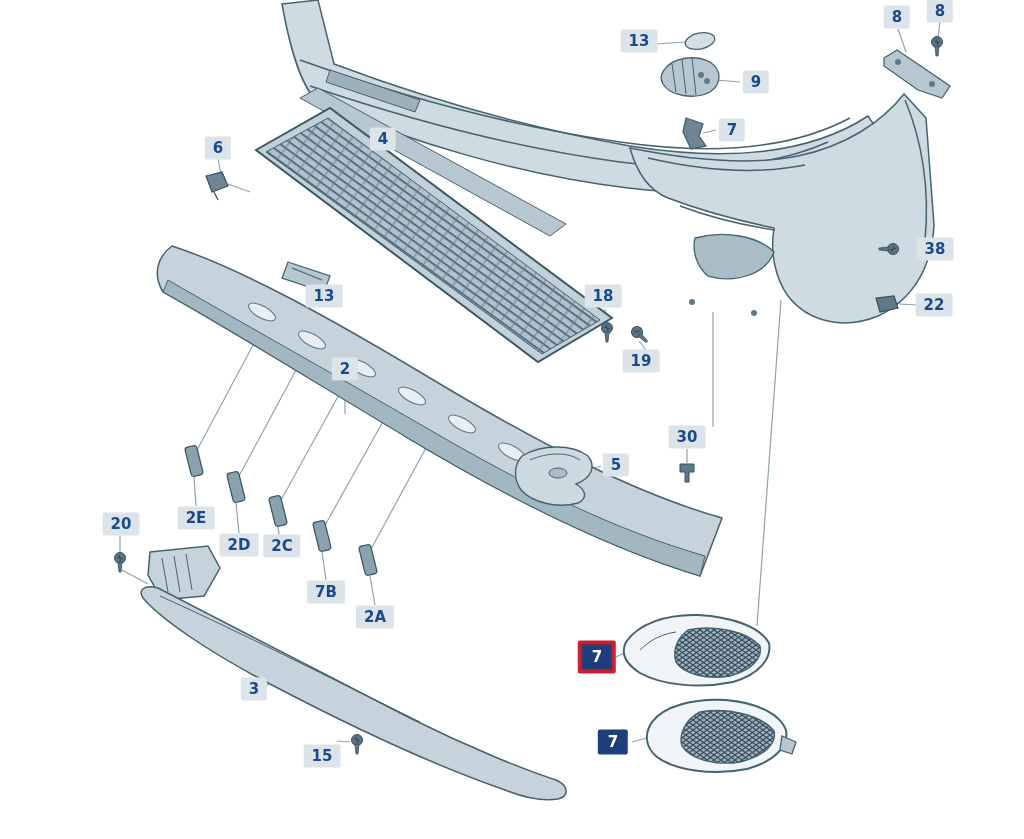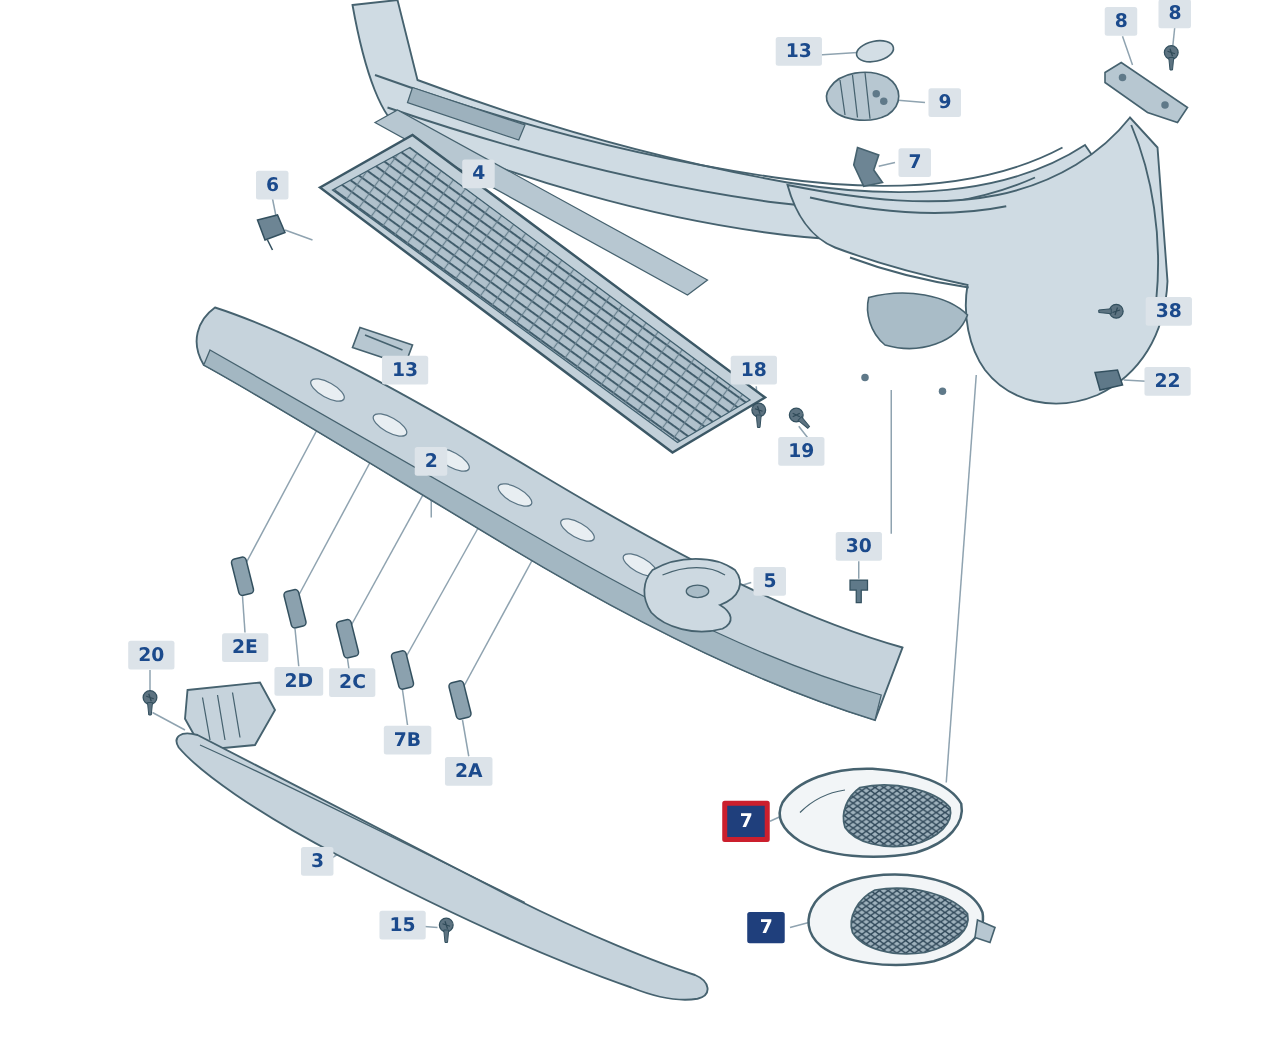--- a/index.html
+++ b/index.html
@@ -221,17 +221,17 @@
 <div class="callout" style="left:345px;top:369px">2</div>
 <div class="callout" style="left:616px;top:465px">5</div>
 <div class="callout" style="left:687px;top:437px">30</div>
 <div class="callout" style="left:121px;top:524px">20</div>
 <div class="callout" style="left:196px;top:518px">2E</div>
 <div class="callout" style="left:239px;top:545px">2D</div>
 <div class="callout" style="left:282px;top:546px">2C</div>
 <div class="callout" style="left:326px;top:592px">7B</div>
 <div class="callout" style="left:375px;top:617px">2A</div>
 <div class="callout" style="left:254px;top:689px">3</div>
-<div class="callout" style="left:322px;top:740px">15</div>
+<div class="callout" style="left:322px;top:756px">15</div>
 <div class="callout sel" style="left:597px;top:657px">7</div>
 <div class="callout hl" style="left:613px;top:742px">7</div>
 
 </div>
 
 </body></html>

